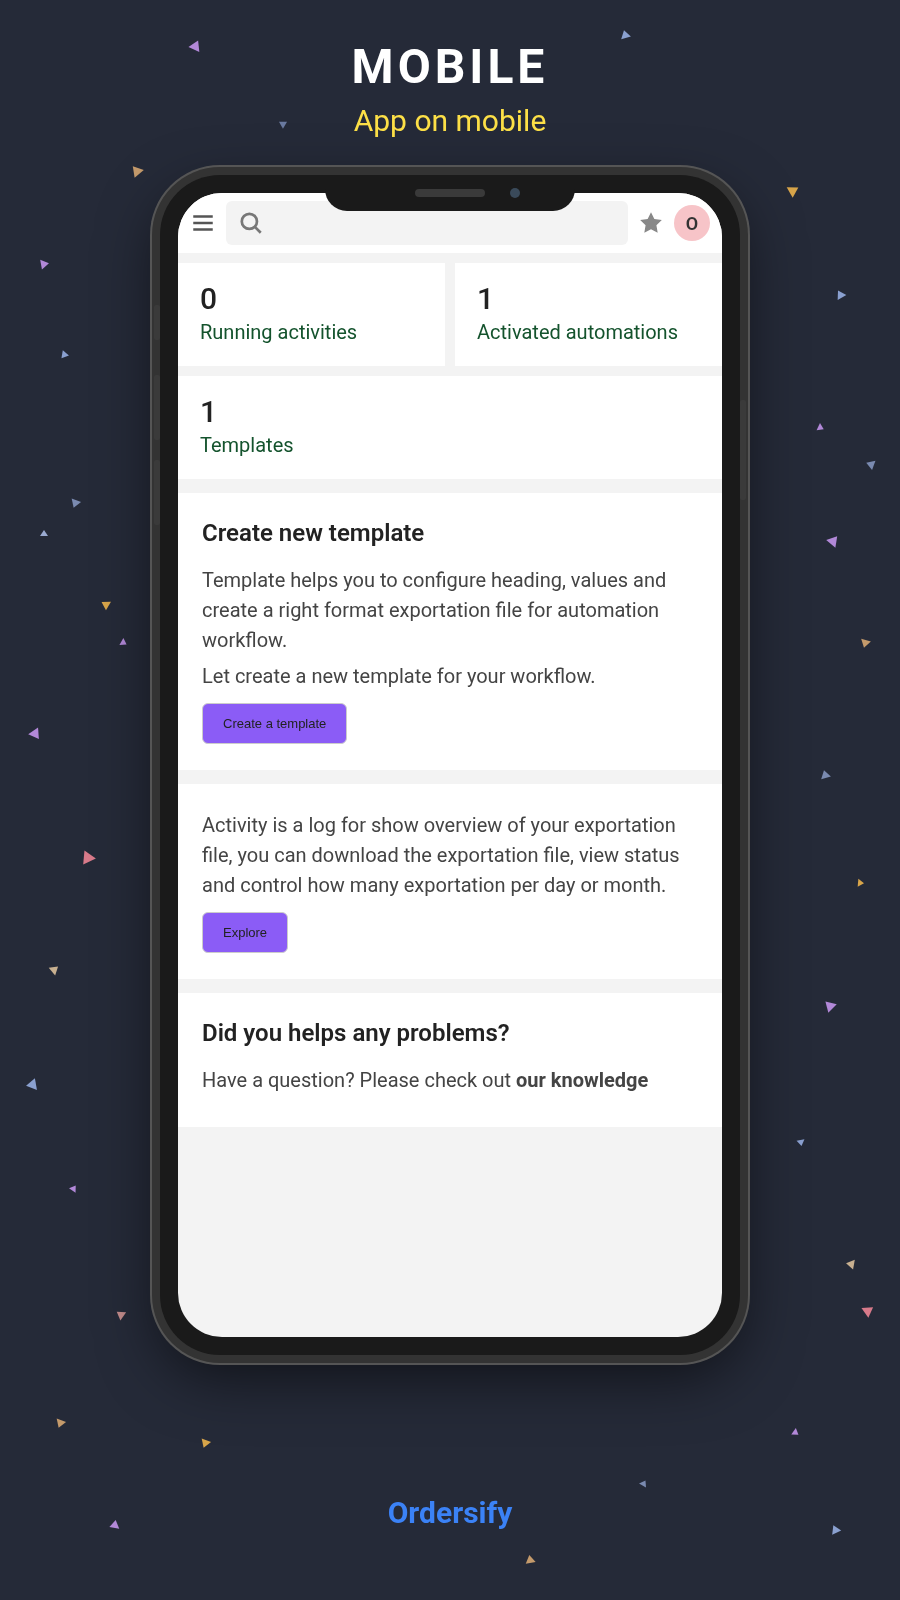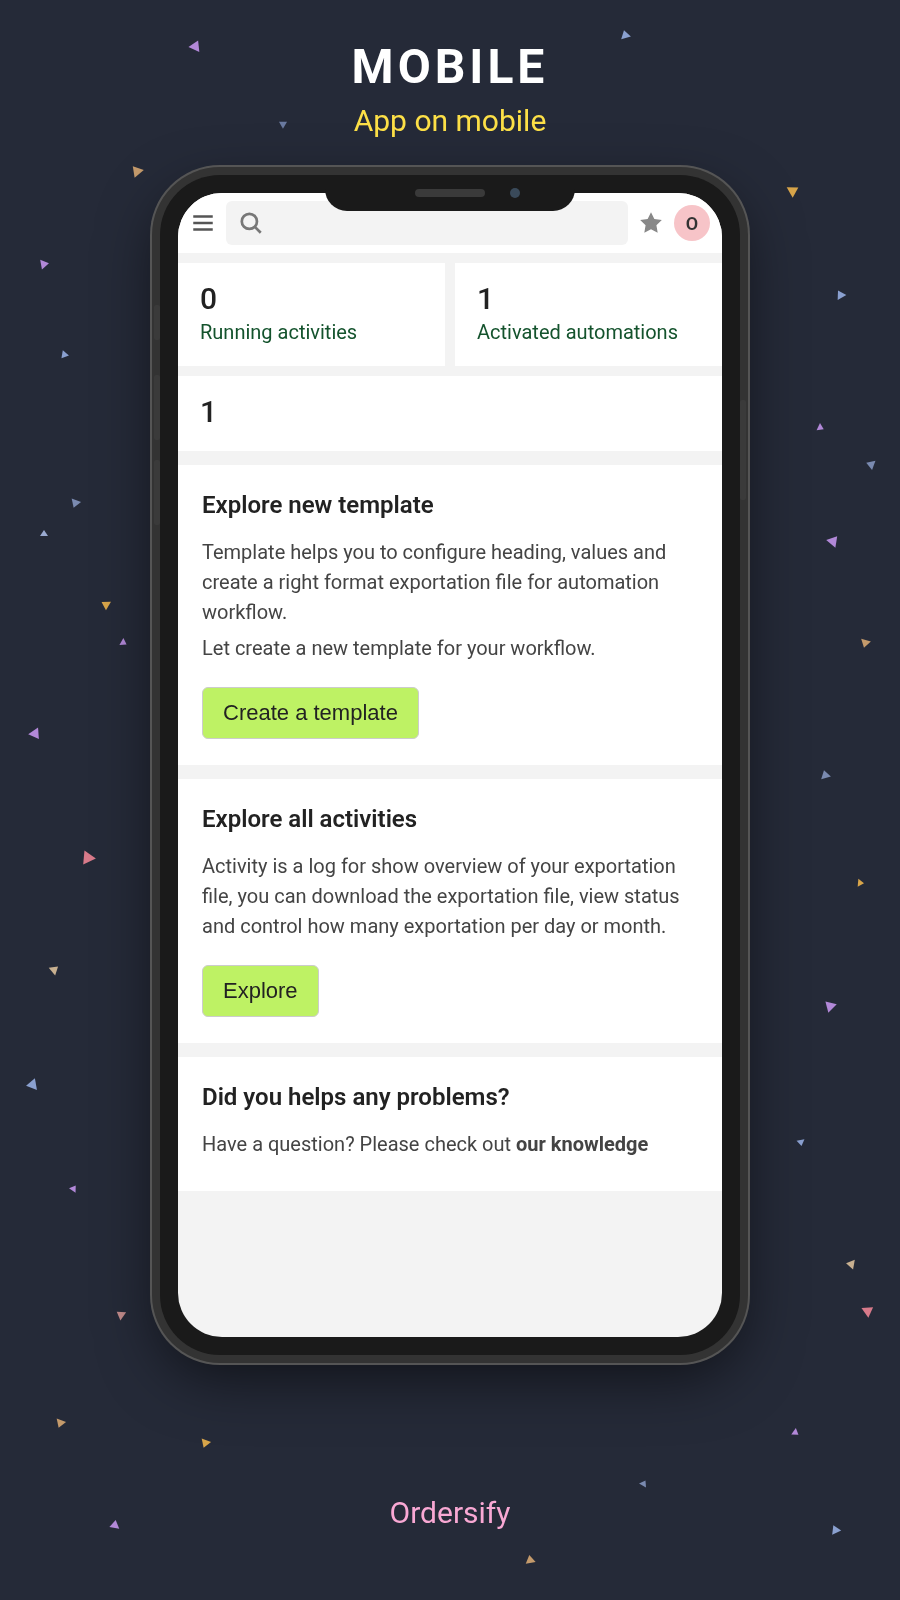--- a/index.html
+++ b/index.html
@@ -134,38 +134,38 @@
     .stat-label { font-size: 20px; color: #14532d; margin-top: 4px; }
     .section {
       background: #fff;
       padding: 26px 24px;
       margin-top: 14px;
     }
     .section-title { font-size: 24px; font-weight: 600; color: #222; margin-bottom: 18px; }
     .section-text { font-size: 20px; color: #444; line-height: 1.5; margin-bottom: 6px; }
     .btn {
       display: inline-block;
-      margin-top: 18px;
+      margin-top: 6px;
       padding: 12px 20px;
       border: 1px solid #ccc;
       border-radius: 6px;
-      font-size: 22px;
+      font-size: 13px;
       font-weight: 500;
       color: #222;
-      background: #bef264;
+      background: #8b5cf6;
       cursor: pointer;
     }
     .footer-brand {
       position: absolute;
       bottom: 70px;
       left: 50%;
       transform: translateX(-50%);
-      color: #f9a8d4;
+      color: #3b82f6;
       font-size: 30px;
-      font-weight: 400;
+      font-weight: 700;
     }
     .bold { font-weight: 700; margin-top: 12px; }
   </style>
 </head>
 <body>
 
 <div class="confetti">
   <div class="tri" style="top:40px; left:190px; border-left:6px solid transparent; border-right:6px solid transparent; border-bottom:10px solid #b288d8; transform:rotate(25deg)"></div>
   <div class="tri" style="top:30px; left:620px; border-left:5px solid transparent; border-right:5px solid transparent; border-bottom:8px solid #8aa0d0; transform:rotate(-15deg)"></div>
   <div class="tri" style="top:120px; left:280px; border-left:4px solid transparent; border-right:4px solid transparent; border-bottom:7px solid #6a7aa0; transform:rotate(60deg)"></div>
@@ -243,31 +243,31 @@
           <div class="stat-value">0</div>
           <div class="stat-label">Running activities</div>
         </div>
         <div class="stat-card">
           <div class="stat-value">1</div>
           <div class="stat-label">Activated automations</div>
         </div>
       </div>
       <div class="stat-card full">
         <div class="stat-value">1</div>
+        <div class="stat-label">Templates</div>
       </div>
 
       <div class="section">
-        <div class="section-title">Explore new template</div>
+        <div class="section-title">Create new template</div>
         <div class="section-text">Template helps you to configure heading, values and create a right format exportation file for automation workflow.</div>
         <div class="section-text">Let create a new template for your workflow.</div>
         <button class="btn">Create a template</button>
       </div>
 
       <div class="section">
-        <div class="section-title">Explore all activities</div>
         <div class="section-text">Activity is a log for show overview of your exportation file, you can download the exportation file, view status and control how many exportation per day or month.</div>
         <button class="btn">Explore</button>
       </div>
 
       <div class="section">
         <div class="section-title">Did you helps any problems?</div>
         <div class="section-text"><span>Have a question? Please check out </span><span class="bold">our knowledge</span></div>
       </div>
     </div>
 

